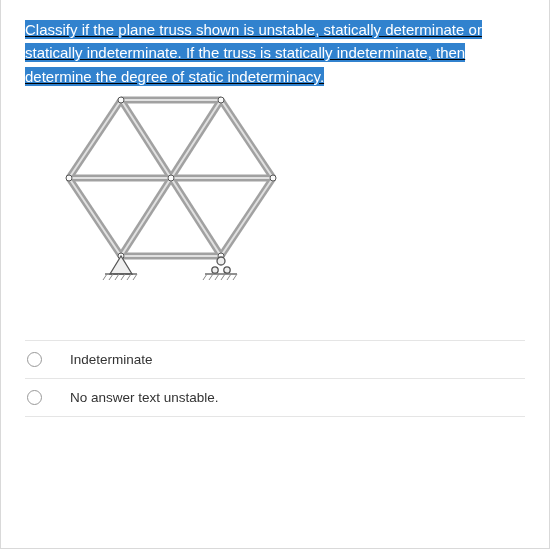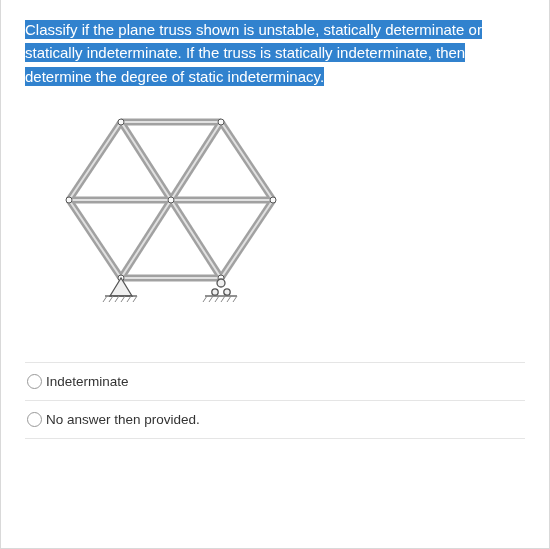--- a/index.html
+++ b/index.html
@@ -21,33 +21,33 @@
       font-size: 15px;
       line-height: 1.55;
       color: #fff;
       background: #3182ce;
       display: inline;
       padding: 1px 0;
       box-decoration-break: clone;
       -webkit-box-decoration-break: clone;
     }
     .question-wrap {
-      margin-bottom: 22px;
       max-width: 498px;
+      text-decoration: underline;
     }
     .figure {
       margin: 0 0 28px 36px;
     }
     .options {
       margin-top: 14px;
     }
     .option {
       display: flex;
       align-items: center;
-      gap: 4px;
+      gap: 28px;
       padding: 11px 2px 11px 2px;
       border-bottom: 1px solid #e5e5e5;
       font-size: 13.5px;
       color: #333;
       cursor: pointer;
     }
     .option:first-child {
       border-top: 1px solid #e5e5e5;
     }
     .radio {
@@ -162,17 +162,17 @@
     </svg>
   </div>
 
   <div class="options">
     <label class="option">
       <span class="radio"></span>
       <span>Indeterminate</span>
     </label>
     <label class="option">
       <span class="radio"></span>
-      <span>No answer then provided.</span>
+      <span>No answer text unstable.</span>
     </label>
   </div>
 
 </div>
 
 </body></html>

